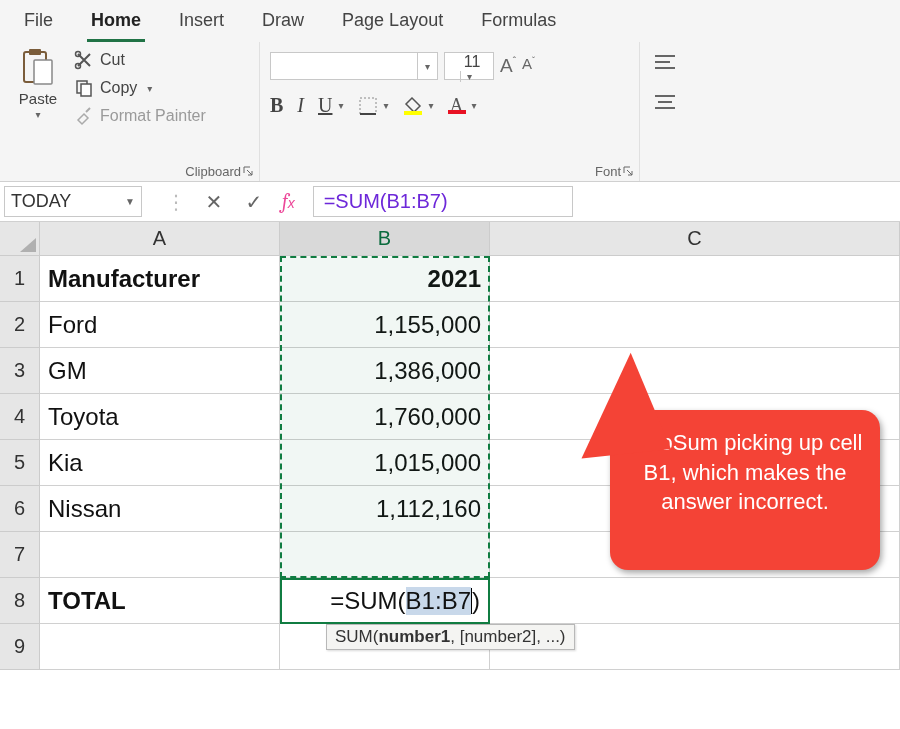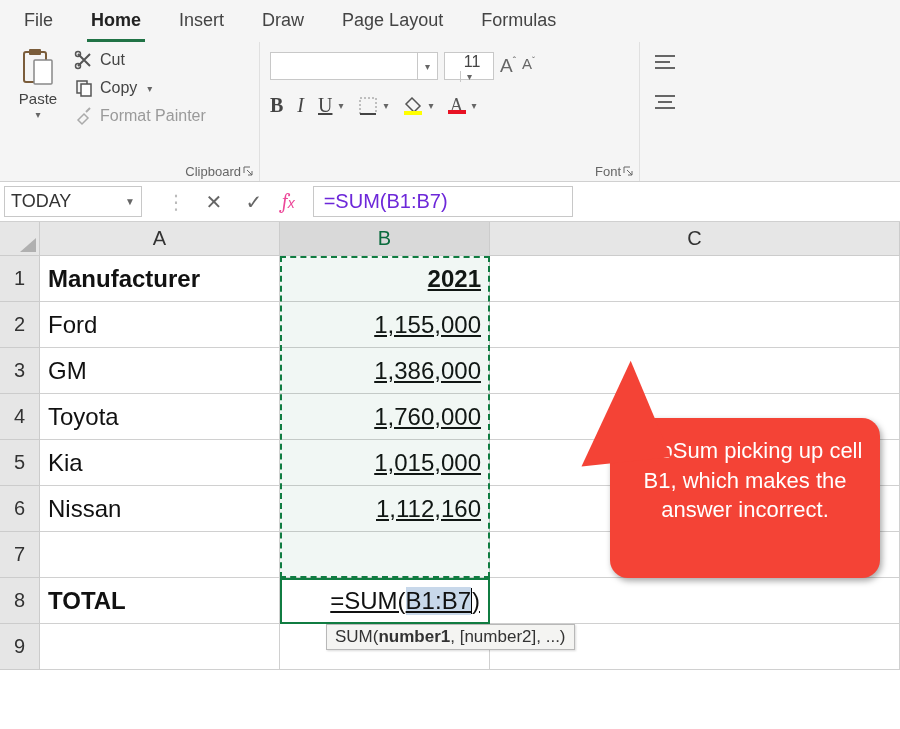--- a/index.html
+++ b/index.html
@@ -65,21 +65,21 @@
 .corner::after{content:"";position:absolute;right:3px;bottom:3px;border-style:solid;border-width:0 0 14px 16px;border-color:transparent transparent #b0b0b0 transparent;}
 .col-h { text-align: center; font-size: 20px; color: #333; background: #e6e6e6; border-right: 1px solid #ccc; border-bottom: 1px solid #ccc; display:flex;align-items:center;justify-content:center;}
 .col-A { width: 240px; }
 .col-B { width: 210px; background: #d9d9d9;}
 .col-B.colh { color:#0a6b3d;}
 .col-C { flex:1; }
 .row { display: flex; height: 46px; }
 .row-h { width: 40px; background: #e6e6e6; border-right: 1px solid #ccc; border-bottom: 1px solid #ccc; display:flex;align-items:center;justify-content:center;font-size:20px;color:#333;}
 .cell { border-right: 1px solid #d0d0d0; border-bottom: 1px solid #d0d0d0; padding: 4px 8px; font-size: 24px; color: #111; display:flex; align-items:center;}
 .cell.colA { width: 240px; }
-.cell.colB { width: 210px; justify-content:flex-end;text-decoration:underline;}
+.cell.colB { width: 210px; justify-content:flex-end;}
 .cell.colC { flex:1; }
 .bold { font-weight: 700; }
 
 
 .ants { position: absolute; border: 2px dashed #107c41; background: rgba(16,124,65,0.06); pointer-events: none; }
 
 
 .edit-cell { border: 2px solid #107c41 !important; background: #fff; font-size: 24px; justify-content:center; padding-left:6px;}
 .edit-cell .arg-sel { background: #c8d8ea; }
 .caret-line { display:inline-block; width:1px; height:26px; background:#000; vertical-align:middle;}
@@ -311,16 +311,16 @@
         <div class="cell colC"></div>
       </div>
     </div>
 
   <div class="ants" style="left:280px; top:34px; width:210px; height:322px;"></div>
 
   <div class="fn-tooltip" style="left:326px; top:402px;">
     <span>SUM</span>(<b>number1</b><span>, [number2], ...)</span>
   </div>
 
-  <div class="callout" style="left:610px; top:196px;">
+  <div class="callout" style="left:610px; top:188px;">
     <span>AutoSum picking up cell B1, which makes the answer incorrect.</span>
   </div>
 </div>
 
 </body></html>

